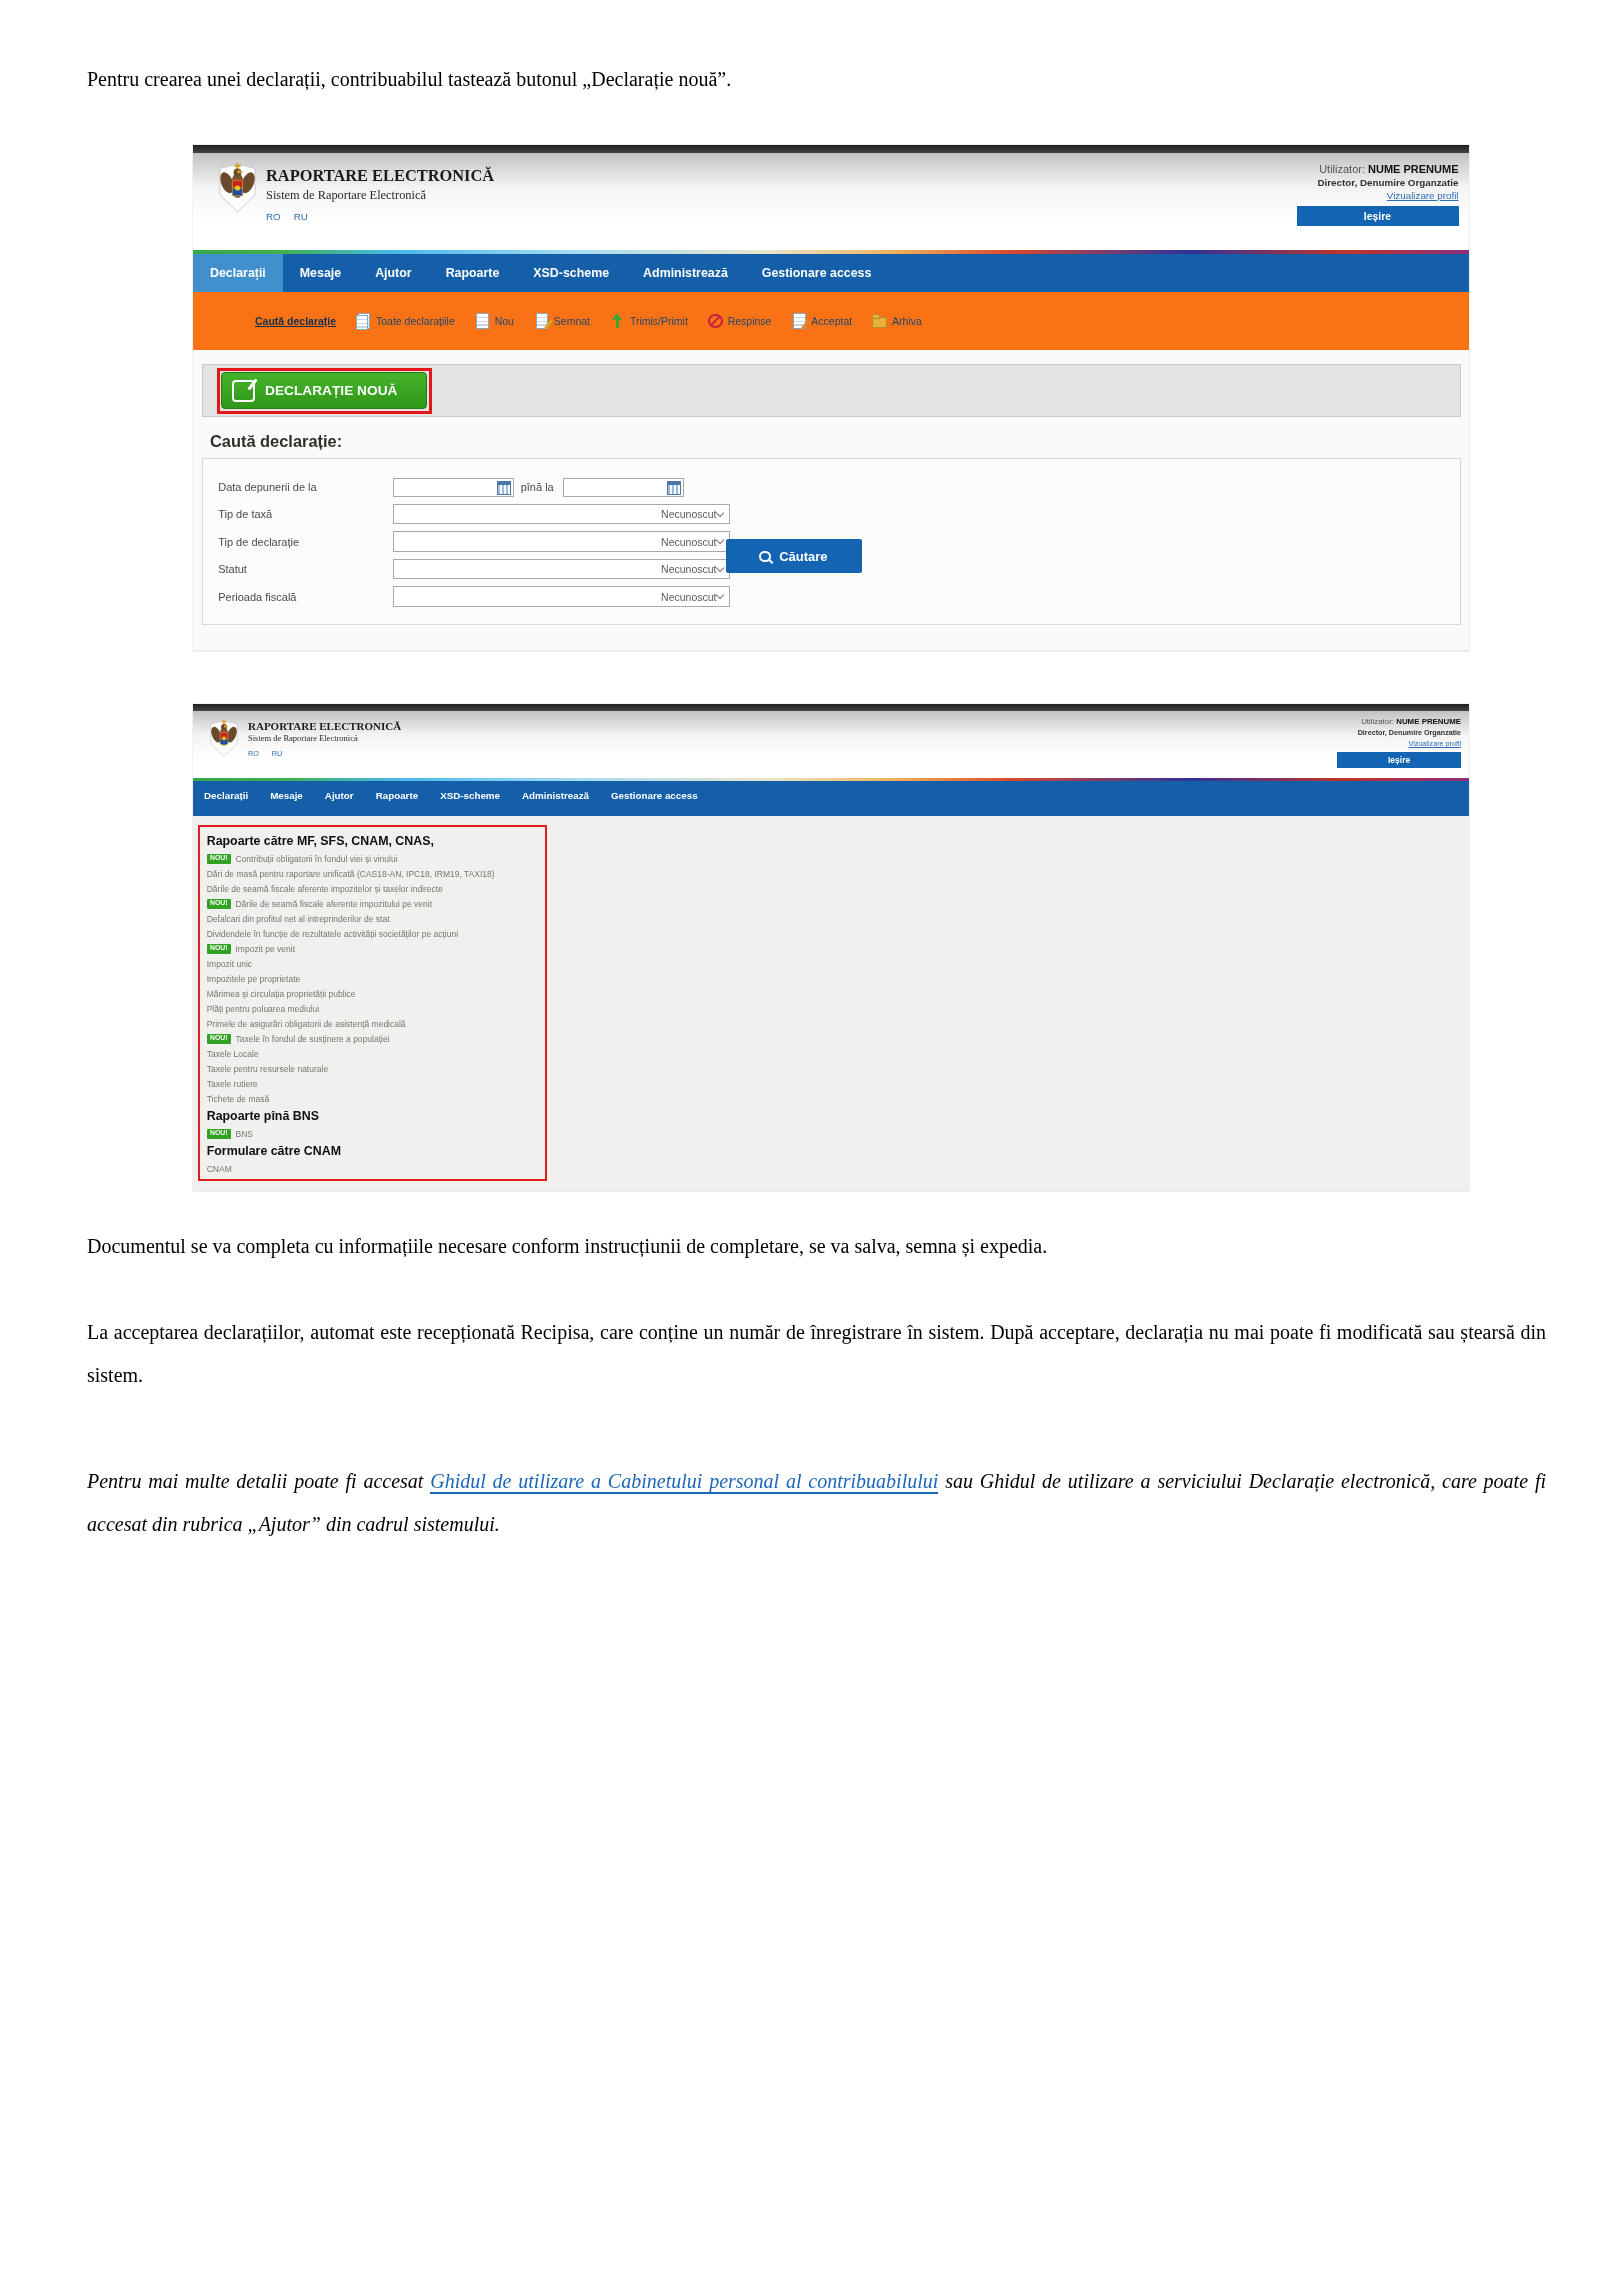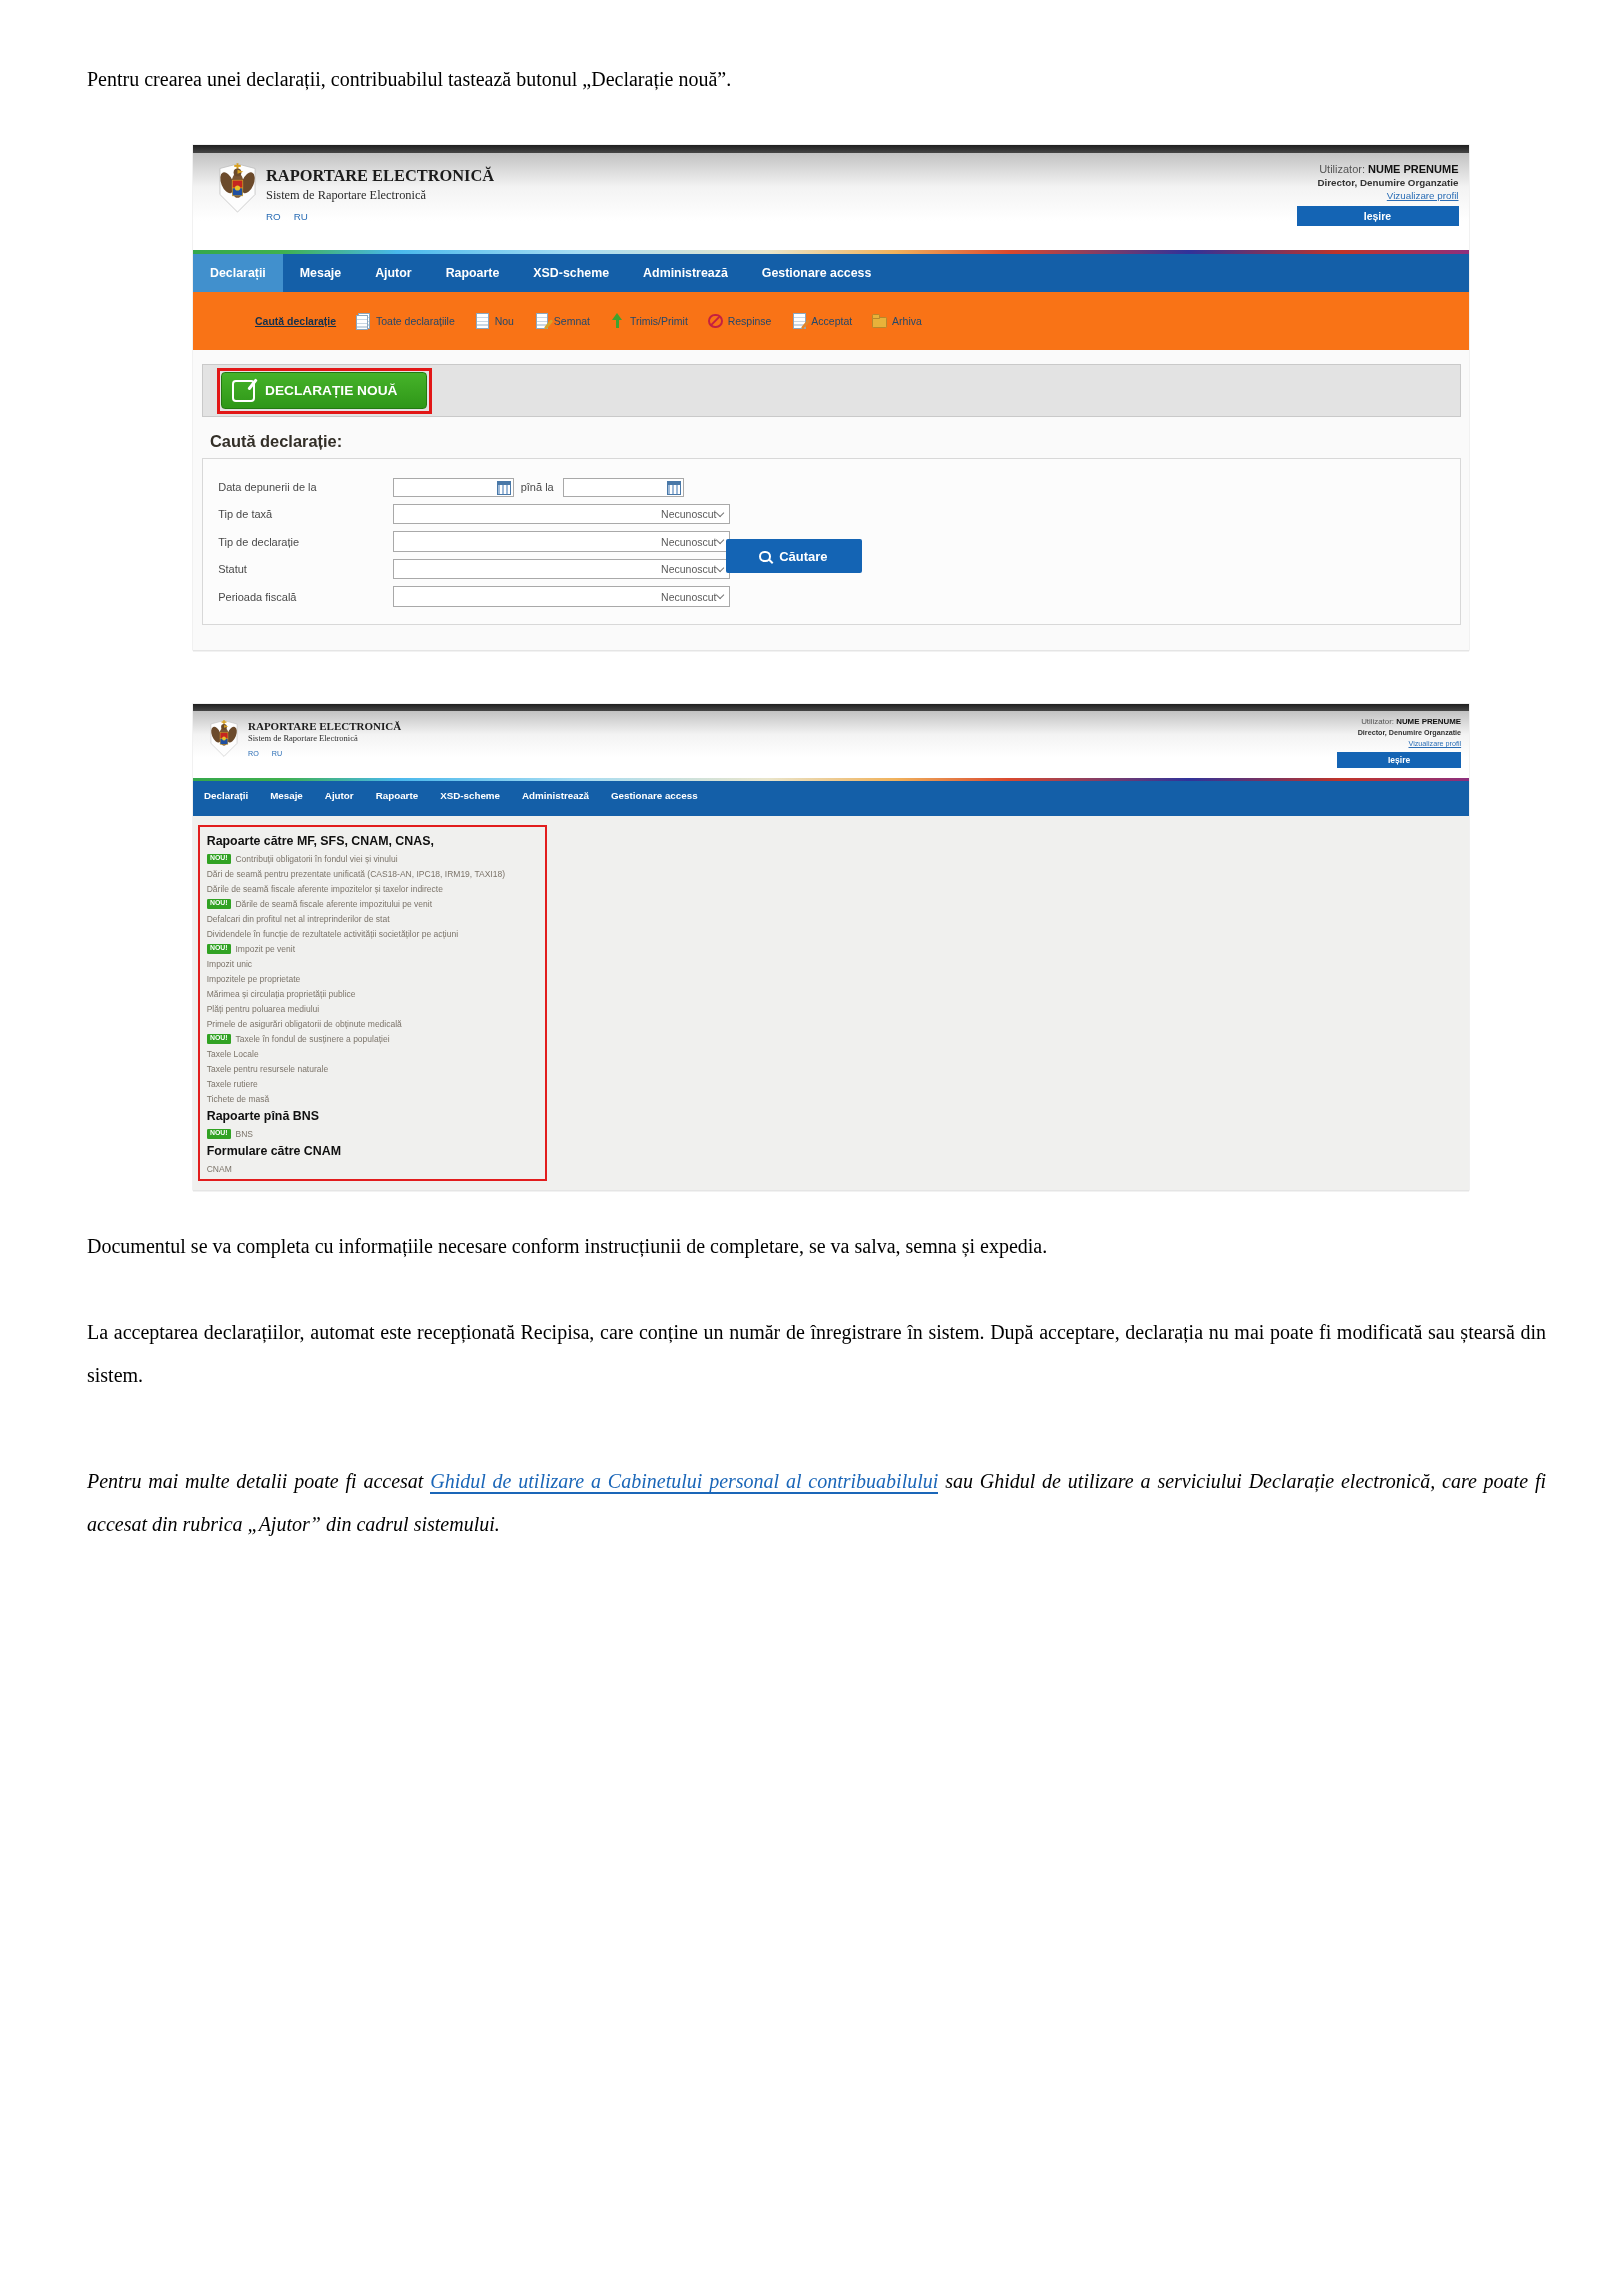--- a/index.html
+++ b/index.html
@@ -331,21 +331,21 @@
               <span class="cat-label">Rapoarte către MF, SFS, CNAM, CNAS,</span>
             </div>
 
             <div class="cat-row c-i">
               <span class="nou">NOU!</span>
               <span class="cat-label">Contribuții obligatorii în fondul viei și vinului</span>
             </div>
 
             <div class="cat-row c-i">
 
-              <span class="cat-label">Dări de seamă pentru prezentate unificată (CAS18-AN, IPC18, IRM19, TAXI18)</span>
+              <span class="cat-label">Dări de masă pentru raportare unificată (CAS18-AN, IPC18, IRM19, TAXI18)</span>
             </div>
 
             <div class="cat-row c-i">
 
               <span class="cat-label">Dările de seamă fiscale aferente impozitelor și taxelor indirecte</span>
             </div>
 
             <div class="cat-row c-i">
               <span class="nou">NOU!</span>
               <span class="cat-label">Dările de seamă fiscale aferente impozitului pe venit</span>
@@ -381,21 +381,21 @@
               <span class="cat-label">Mărimea și circulația proprietății publice</span>
             </div>
 
             <div class="cat-row c-i">
 
               <span class="cat-label">Plăți pentru poluarea mediului</span>
             </div>
 
             <div class="cat-row c-i">
 
-              <span class="cat-label">Primele de asigurări obligatorii de obținute medicală</span>
+              <span class="cat-label">Primele de asigurări obligatorii de asistență medicală</span>
             </div>
 
             <div class="cat-row c-i">
               <span class="nou">NOU!</span>
               <span class="cat-label">Taxele în fondul de susținere a populației</span>
             </div>
 
             <div class="cat-row c-i">
 
               <span class="cat-label">Taxele Locale</span>

